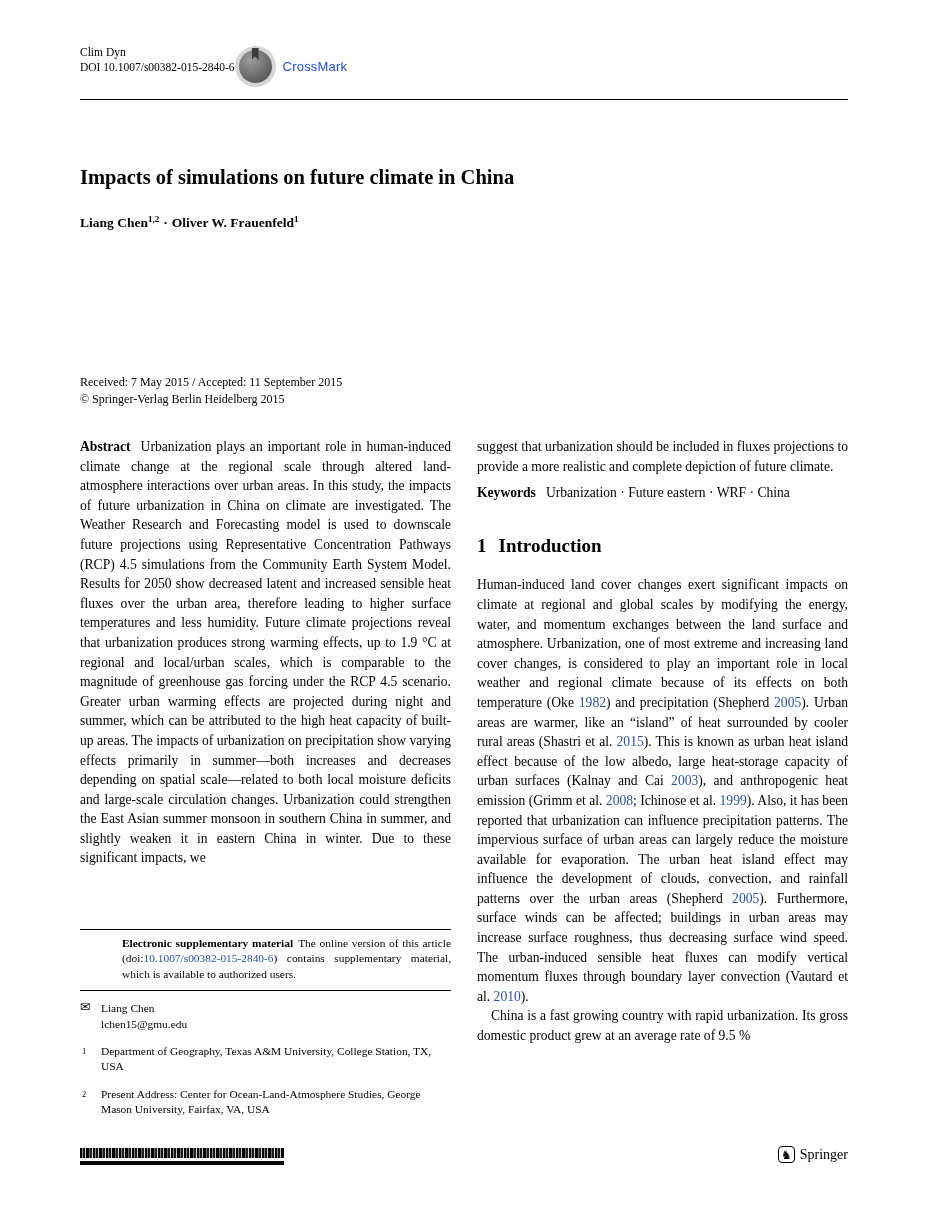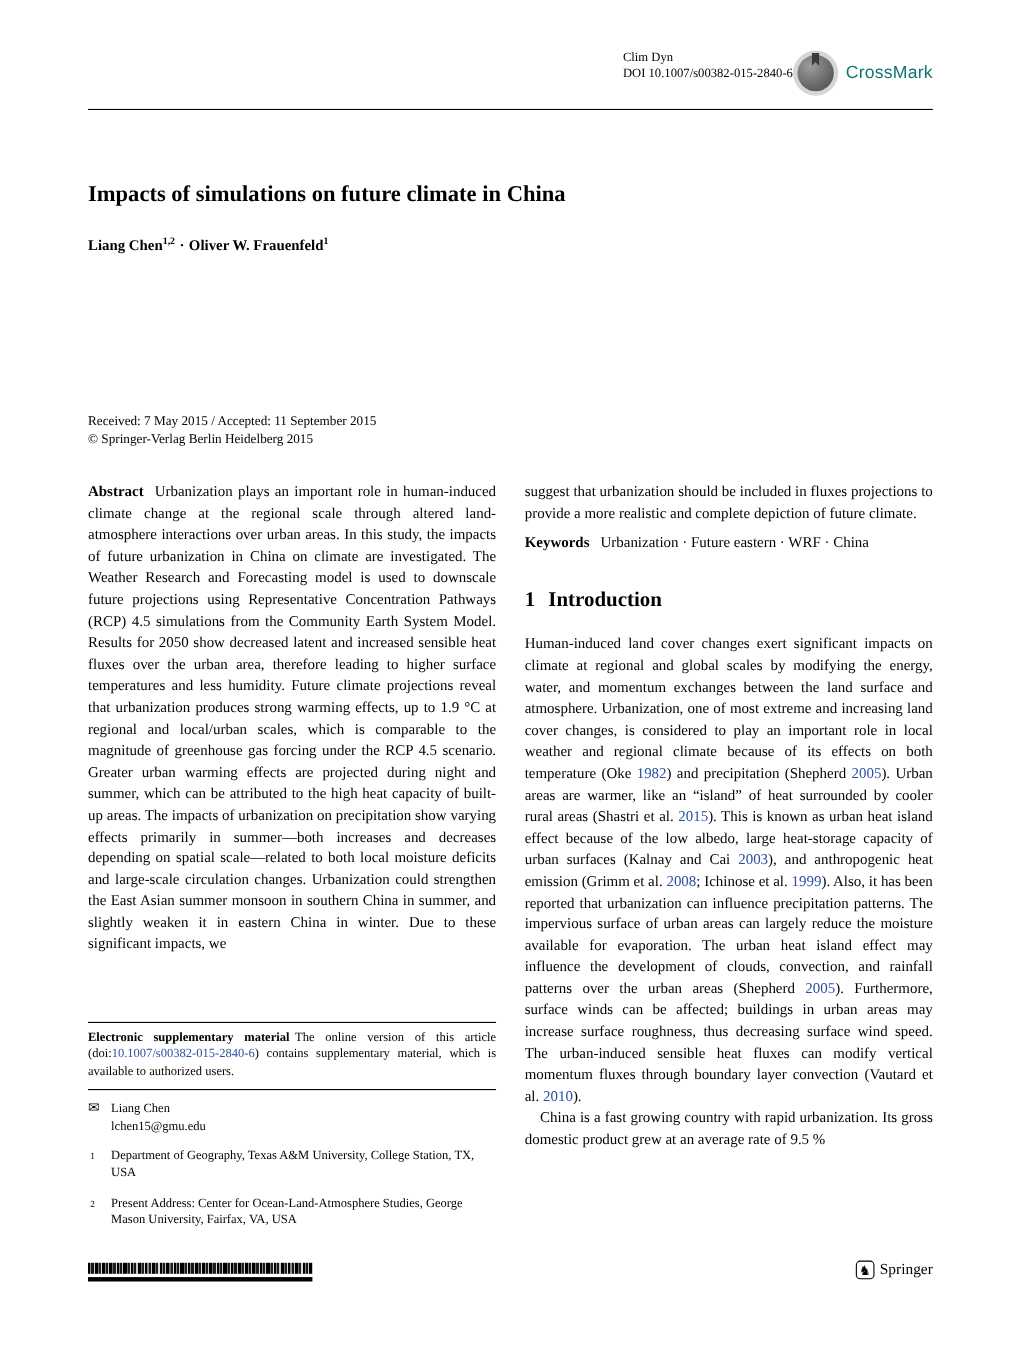--- a/index.html
+++ b/index.html
@@ -7,29 +7,29 @@
   html, body { background: #ffffff; }
   body {
     width: 925px; height: 1230px;
     position: relative;
     font-family: "Liberation Serif", "DejaVu Serif", serif;
     color: #000;
   }
   .page { position: absolute; top: 0; left: 0; width: 925px; height: 1230px; overflow: hidden; background: #fff; }
 
   
-  .masthead { position: absolute; top: 45px; left: 80px; width: 768px; display: flex; justify-content: flex-end; align-items: flex-start; }
+  .masthead { position: absolute; top: 45px; left: 80px; width: 768px; display: flex; justify-content: flex-start; align-items: flex-start; }
   .journal-name, .journal-doi { font-size: 11.5px; line-height: 15px; }
   .crossmark { display: flex; align-items: center; gap: 7px; margin-top: 1px; cursor: pointer; }
   .cm-icon { position: relative; width: 41px; height: 41px; border-radius: 50%; background: #d6d6d6; flex: 0 0 auto; }
   .cm-inner { position: absolute; top: 4px; left: 4px; right: 4px; bottom: 4px; border-radius: 50%;
               background: radial-gradient(circle at 35% 30%, #9d9d9d, #585858 78%); }
   .cm-ribbon { position: absolute; top: 2px; left: 50%; margin-left: -3.5px; width: 7px; height: 12px; background: #3c3c3c;
                clip-path: polygon(0 0, 100% 0, 100% 100%, 50% 70%, 0 100%); }
-  .cm-label { font-family: "Liberation Sans", sans-serif; font-size: 16px; color: #0f766e; letter-spacing: 0.2px; }
+  .cm-label { font-family: "Liberation Sans", sans-serif; font-size: 13px; color: #1d4ed8; letter-spacing: 0.2px; }
 
   .top-rule { position: absolute; top: 99px; left: 80px; width: 768px; height: 1px; background: #000; }
 
   
   .title { position: absolute; top: 164px; left: 80px; width: 768px; font-size: 20.5px; font-weight: bold; line-height: 26px; }
   .authors { position: absolute; top: 215px; left: 80px; width: 768px; font-size: 13.5px; font-weight: bold; }
   .author-sup { font-size: 9px; vertical-align: super; line-height: 0; }
   .author-sep { margin: 0 4px; }
   .dates { position: absolute; top: 374px; left: 80px; width: 768px; font-size: 12px; line-height: 17px; }
 
@@ -42,21 +42,21 @@
   .keywords { margin-bottom: 33px; }
   .section-heading { font-size: 19px; font-weight: bold; margin-bottom: 20px; text-align: left; }
   .sec-num { margin-right: 12px; }
   .body-para.indent { text-indent: 14px; }
 
   a.ref-link { color: var(--link); text-decoration: none; cursor: pointer; }
 
   
   .footnotes { position: absolute; top: 929px; left: 80px; width: 371px; font-size: 11.4px; line-height: 15.4px; }
   .fn-rule { height: 1px; background: #000; }
-  .esm { text-align: justify; padding: 6px 0 8px; }
+  .esm { text-align: justify; padding: 6px 0 8px; margin-left: 42px; }
   .esm b { margin-right: 5px; }
   .correspondence { position: relative; padding-left: 21px; margin-top: 10px; }
   .envelope { position: absolute; left: 0; top: -1px; font-size: 12.5px; }
   .affil { position: relative; padding-left: 21px; margin-top: 12px; }
   .affil-num { position: absolute; left: 2px; top: 0; font-size: 8.5px; vertical-align: super; }
 
   
   .barcode { position: absolute; left: 80px; top: 1148px; width: 204px; }
   .barcode-noise { height: 10px;
     background: repeating-linear-gradient(90deg,

